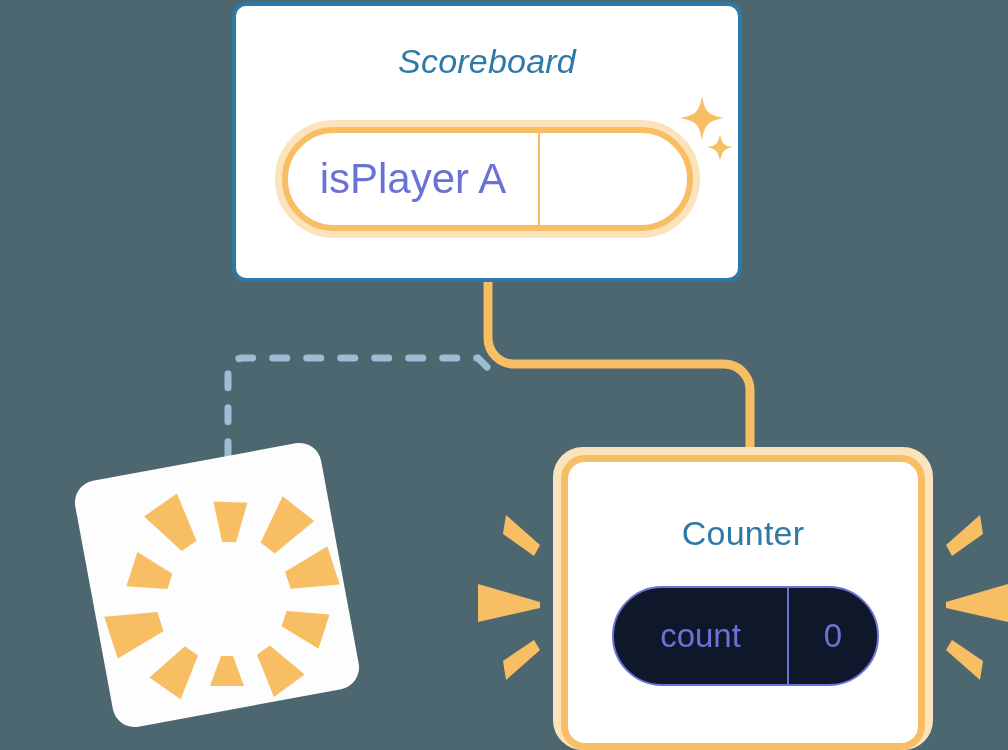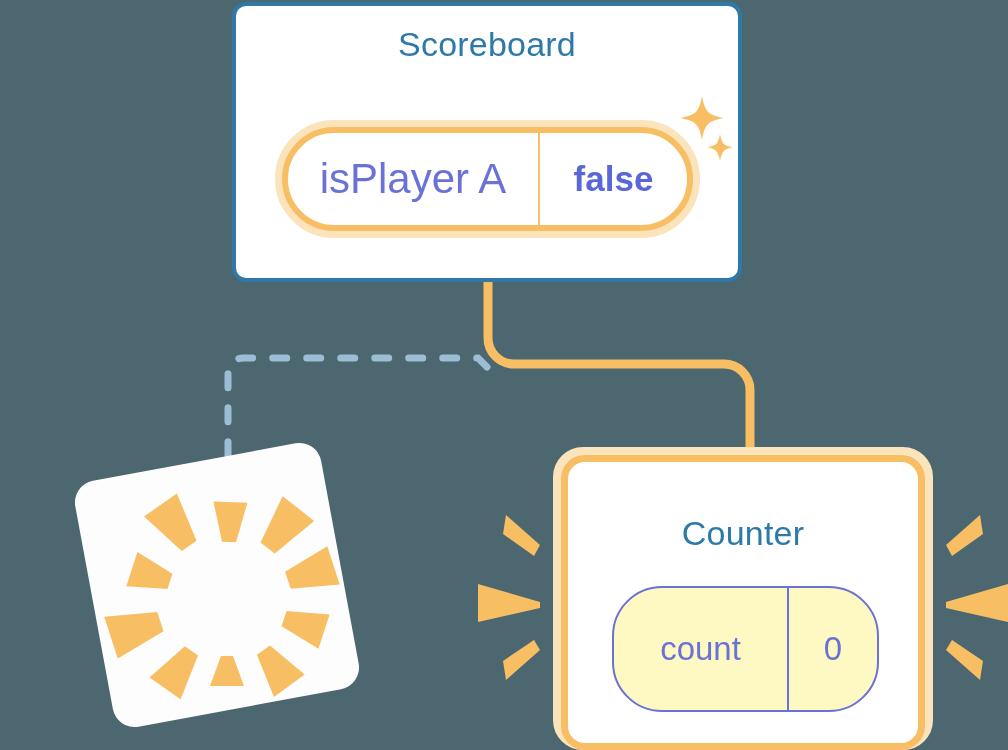--- a/index.html
+++ b/index.html
@@ -43,21 +43,22 @@
     z-index: 5;
   }
   .card-title {
     text-align: center;
     color: #2d79a8;
     font-size: 34px;
     line-height: 1;
     letter-spacing: 0.2px;
   }
   .card-scoreboard .card-title {
-    margin-top: 21px;
+    margin-top: 38px;
+    font-style: italic;
   }
 
   
   .pill-wrap {
     position: absolute;
     left: 275px;
     top: 120px;
     width: 425px;
     height: 118px;
     z-index: 6;
@@ -126,25 +127,25 @@
     z-index: 6;
   }
   .card-counter .card-title {
     margin-top: 54px;
   }
   .pill-plain {
     position: absolute;
     left: 612px;
     top: 586px;
     width: 267px;
-    height: 126px;
+    height: 100px;
     box-sizing: border-box;
     border: 2px solid #6a72d6;
     border-radius: 50px;
-    background: #fef9c3;
+    background: #0f172a;
     display: flex;
     align-items: stretch;
     z-index: 7;
   }
   .pill-plain .pill-cell {
     font-size: 33px;
     color: #6a72d6;
   }
   .pill-plain .pill-cell.key {
     flex: 0 0 173px;
@@ -220,21 +221,20 @@
   </svg>
 
   <div class="card-scoreboard">
     <div class="card-title">Scoreboard</div>
   </div>
 
   <div class="pill-wrap">
     <div class="pill-halo"></div>
     <div class="pill-ring">
       <div class="pill-cell key">isPlayer A</div>
-      <div class="pill-cell val">false</div>
     </div>
   </div>
 
   <svg class="layer" width="1008" height="750" viewBox="0 0 1008 750" style="z-index:7">
     <path fill="#f8be63" d="M 702,96 C 705,112 708,115 724,118 C 708,121 705,124 702,140
              C 699,124 696,121 680,118 C 696,115 699,112 702,96 Z"></path>
     <path fill="#f8be63" d="M 720,134 C 722,144 724,146 733,147 C 724,149 722,151 720,161
              C 718,151 716,149 707,147 C 716,146 718,144 720,134 Z"></path>
   </svg>
 

